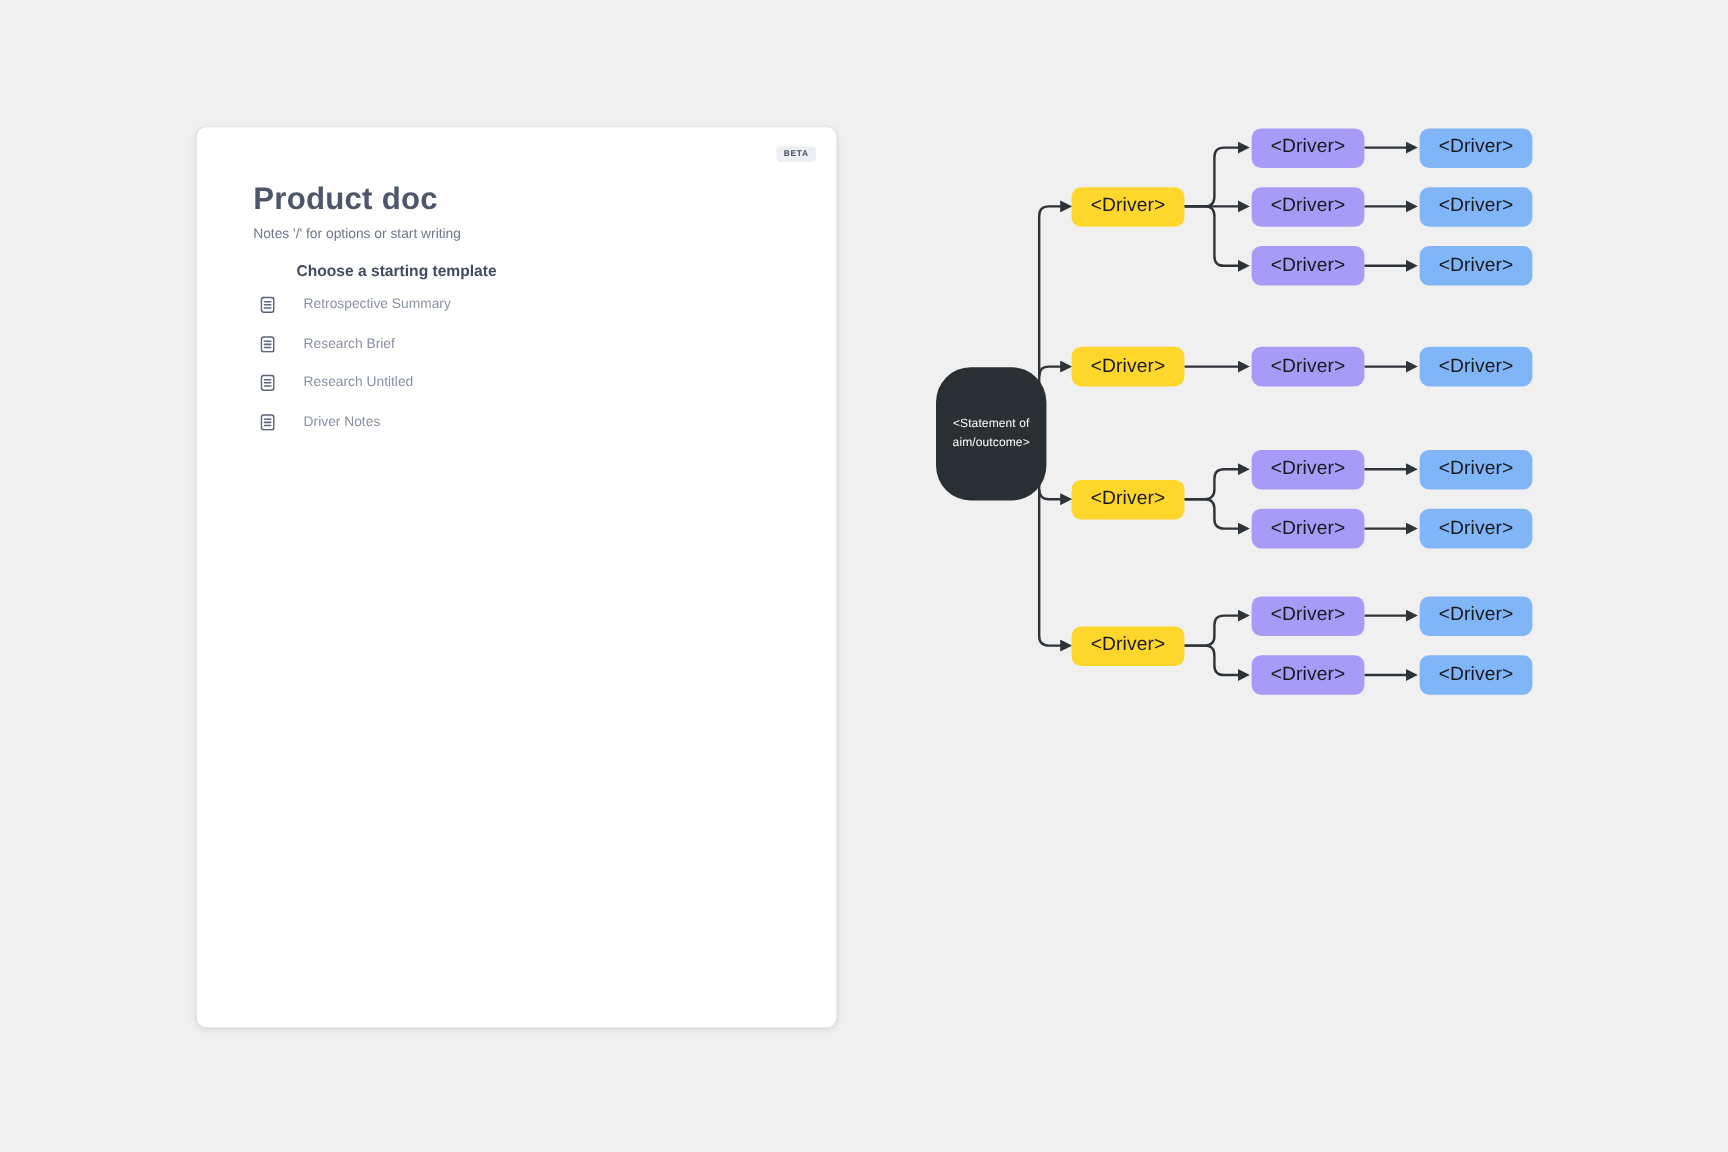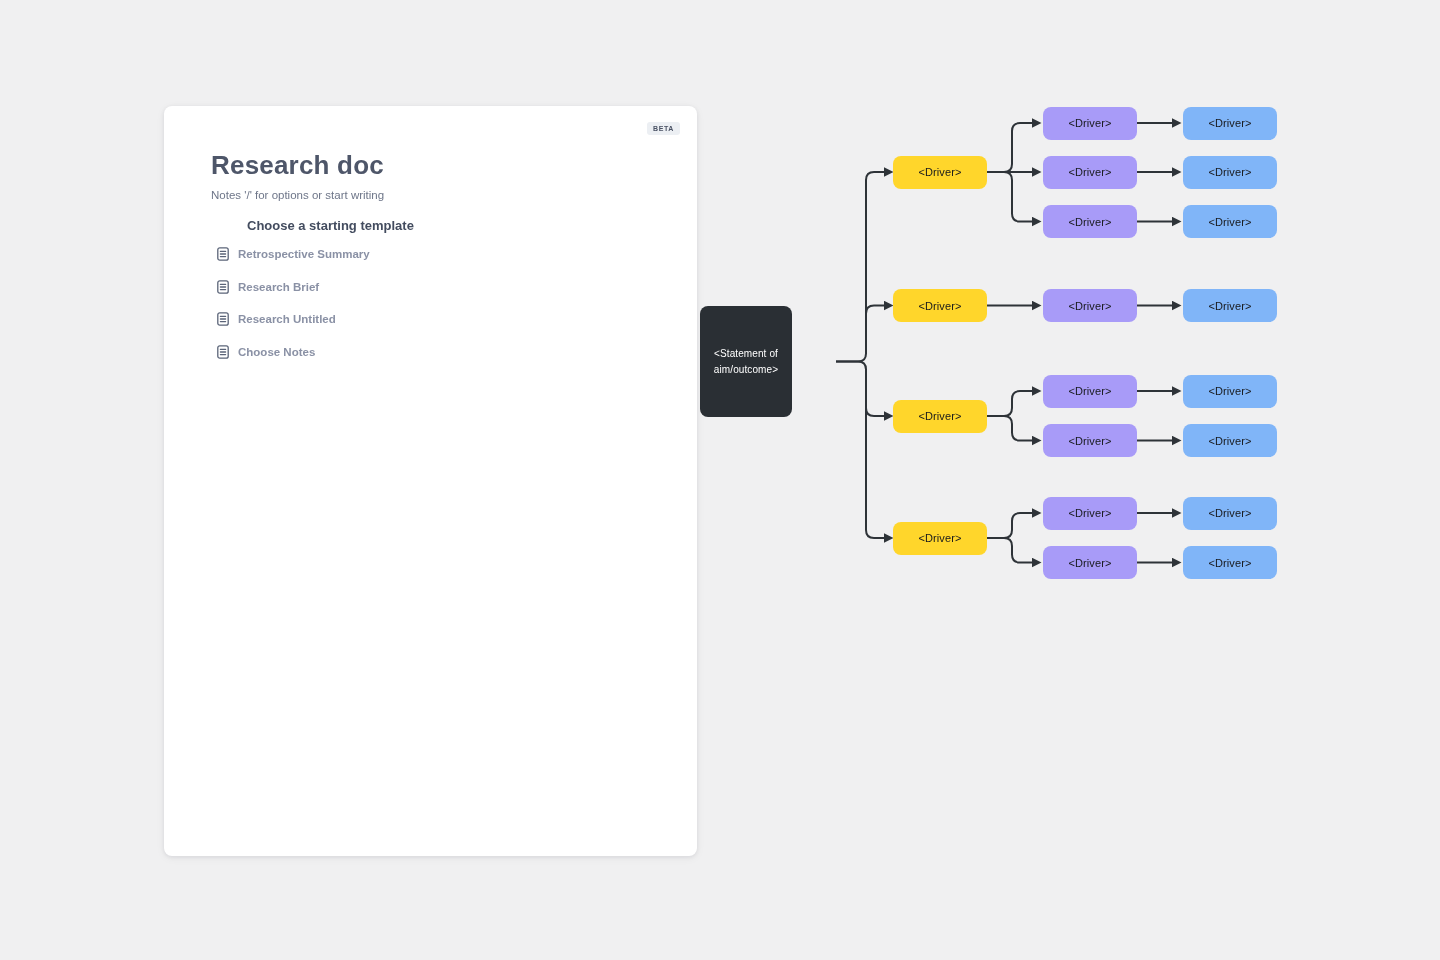--- a/index.html
+++ b/index.html
@@ -31,51 +31,51 @@
   .doc-placeholder {
     position:absolute; left:47px; top:83px;
     font-size:11.5px; color:#6E7689;
   }
   .tpl-heading {
     position:absolute; left:47px; top:112px;
     font-size:13px; font-weight:700; color:#434C5F;margin-left:36px;
   }
   .tpl-list { position:absolute; left:53px; top:141px; }
   .tpl-item {
-    display:flex; align-items:center; gap:9px;
-    height:14px; margin-bottom:18.5px; cursor:pointer;font-weight:bold;
+    display:flex; align-items:center; gap:24px;
+    height:14px; margin-bottom:18.5px; cursor:pointer;
   }
   .tpl-item .label { font-size:11.5px; color:#8A91A5; }
   .tpl-icon { display:block; }
 
   
   .connectors { position:absolute; left:0; top:0; width:1440px; height:960px; }
   .node {
     position:absolute;
     display:flex; align-items:center; justify-content:center;
     text-align:center; border-radius:8px;
-    font-size:11px; color:#17191C; letter-spacing:0.1px;
+    font-size:16px; color:#17191C; letter-spacing:0.1px;
     cursor:pointer;
   }
   .node.driver { width:94px; height:33px; }
   .statement {
-    left:700px; top:306px; width:92px; height:111px;
+    left:780px; top:306px; width:92px; height:111px;
     background:#2A2F34; color:#ffffff;
-    font-size:10px; line-height:1.55; padding:0 8px;
+    font-size:10px; line-height:1.55; padding:0 8px;border-radius:29px;
   }
   .lvl1 { background:#FFD62B; left:893px; }
   .lvl2 { background:#A89BF8; left:1043px; }
   .lvl3 { background:#80B5F8; left:1183px; }
 </style>
 </head>
 <body>
 
 <div class="doc-card">
   <span class="beta-badge">BETA</span>
-  <h1 class="doc-title">Research doc</h1>
+  <h1 class="doc-title">Product doc</h1>
   <div class="doc-placeholder">Notes '/' for options or start writing</div>
   <div class="tpl-heading">Choose a starting template</div>
 
   <div class="tpl-list">
     <div class="tpl-item">
       <svg class="tpl-icon" width="12" height="14" viewBox="0 0 12 14" fill="none" stroke="#5B6478" stroke-width="1.3" stroke-linecap="round">
         <rect x="0.8" y="0.8" width="10.4" height="12.4" rx="2"></rect>
         <line x1="3.4" y1="4.4" x2="8.6" y2="4.4"></line>
           <line x1="3.4" y1="7" x2="8.6" y2="7"></line>
           <line x1="3.4" y1="9.6" x2="8.6" y2="9.6"></line>
@@ -100,21 +100,21 @@
       </svg>
       <span class="label">Research Untitled</span>
     </div>
     <div class="tpl-item">
       <svg class="tpl-icon" width="12" height="14" viewBox="0 0 12 14" fill="none" stroke="#5B6478" stroke-width="1.3" stroke-linecap="round">
         <rect x="0.8" y="0.8" width="10.4" height="12.4" rx="2"></rect>
         <line x1="3.4" y1="4.4" x2="8.6" y2="4.4"></line>
           <line x1="3.4" y1="7" x2="8.6" y2="7"></line>
           <line x1="3.4" y1="9.6" x2="8.6" y2="9.6"></line>
       </svg>
-      <span class="label">Choose Notes</span>
+      <span class="label">Driver Notes</span>
     </div>
   </div>
 </div>
 
 <svg class="connectors" viewBox="0 0 1440 960">
   <defs>
     <marker id="arrow" viewBox="0 0 10 10" refX="0.5" refY="5" markerWidth="10" markerHeight="10" markerUnits="userSpaceOnUse" orient="auto">
       <path d="M0,0 L10,5 L0,10 Z" fill="#2E3338"></path>
     </marker>
   </defs>

